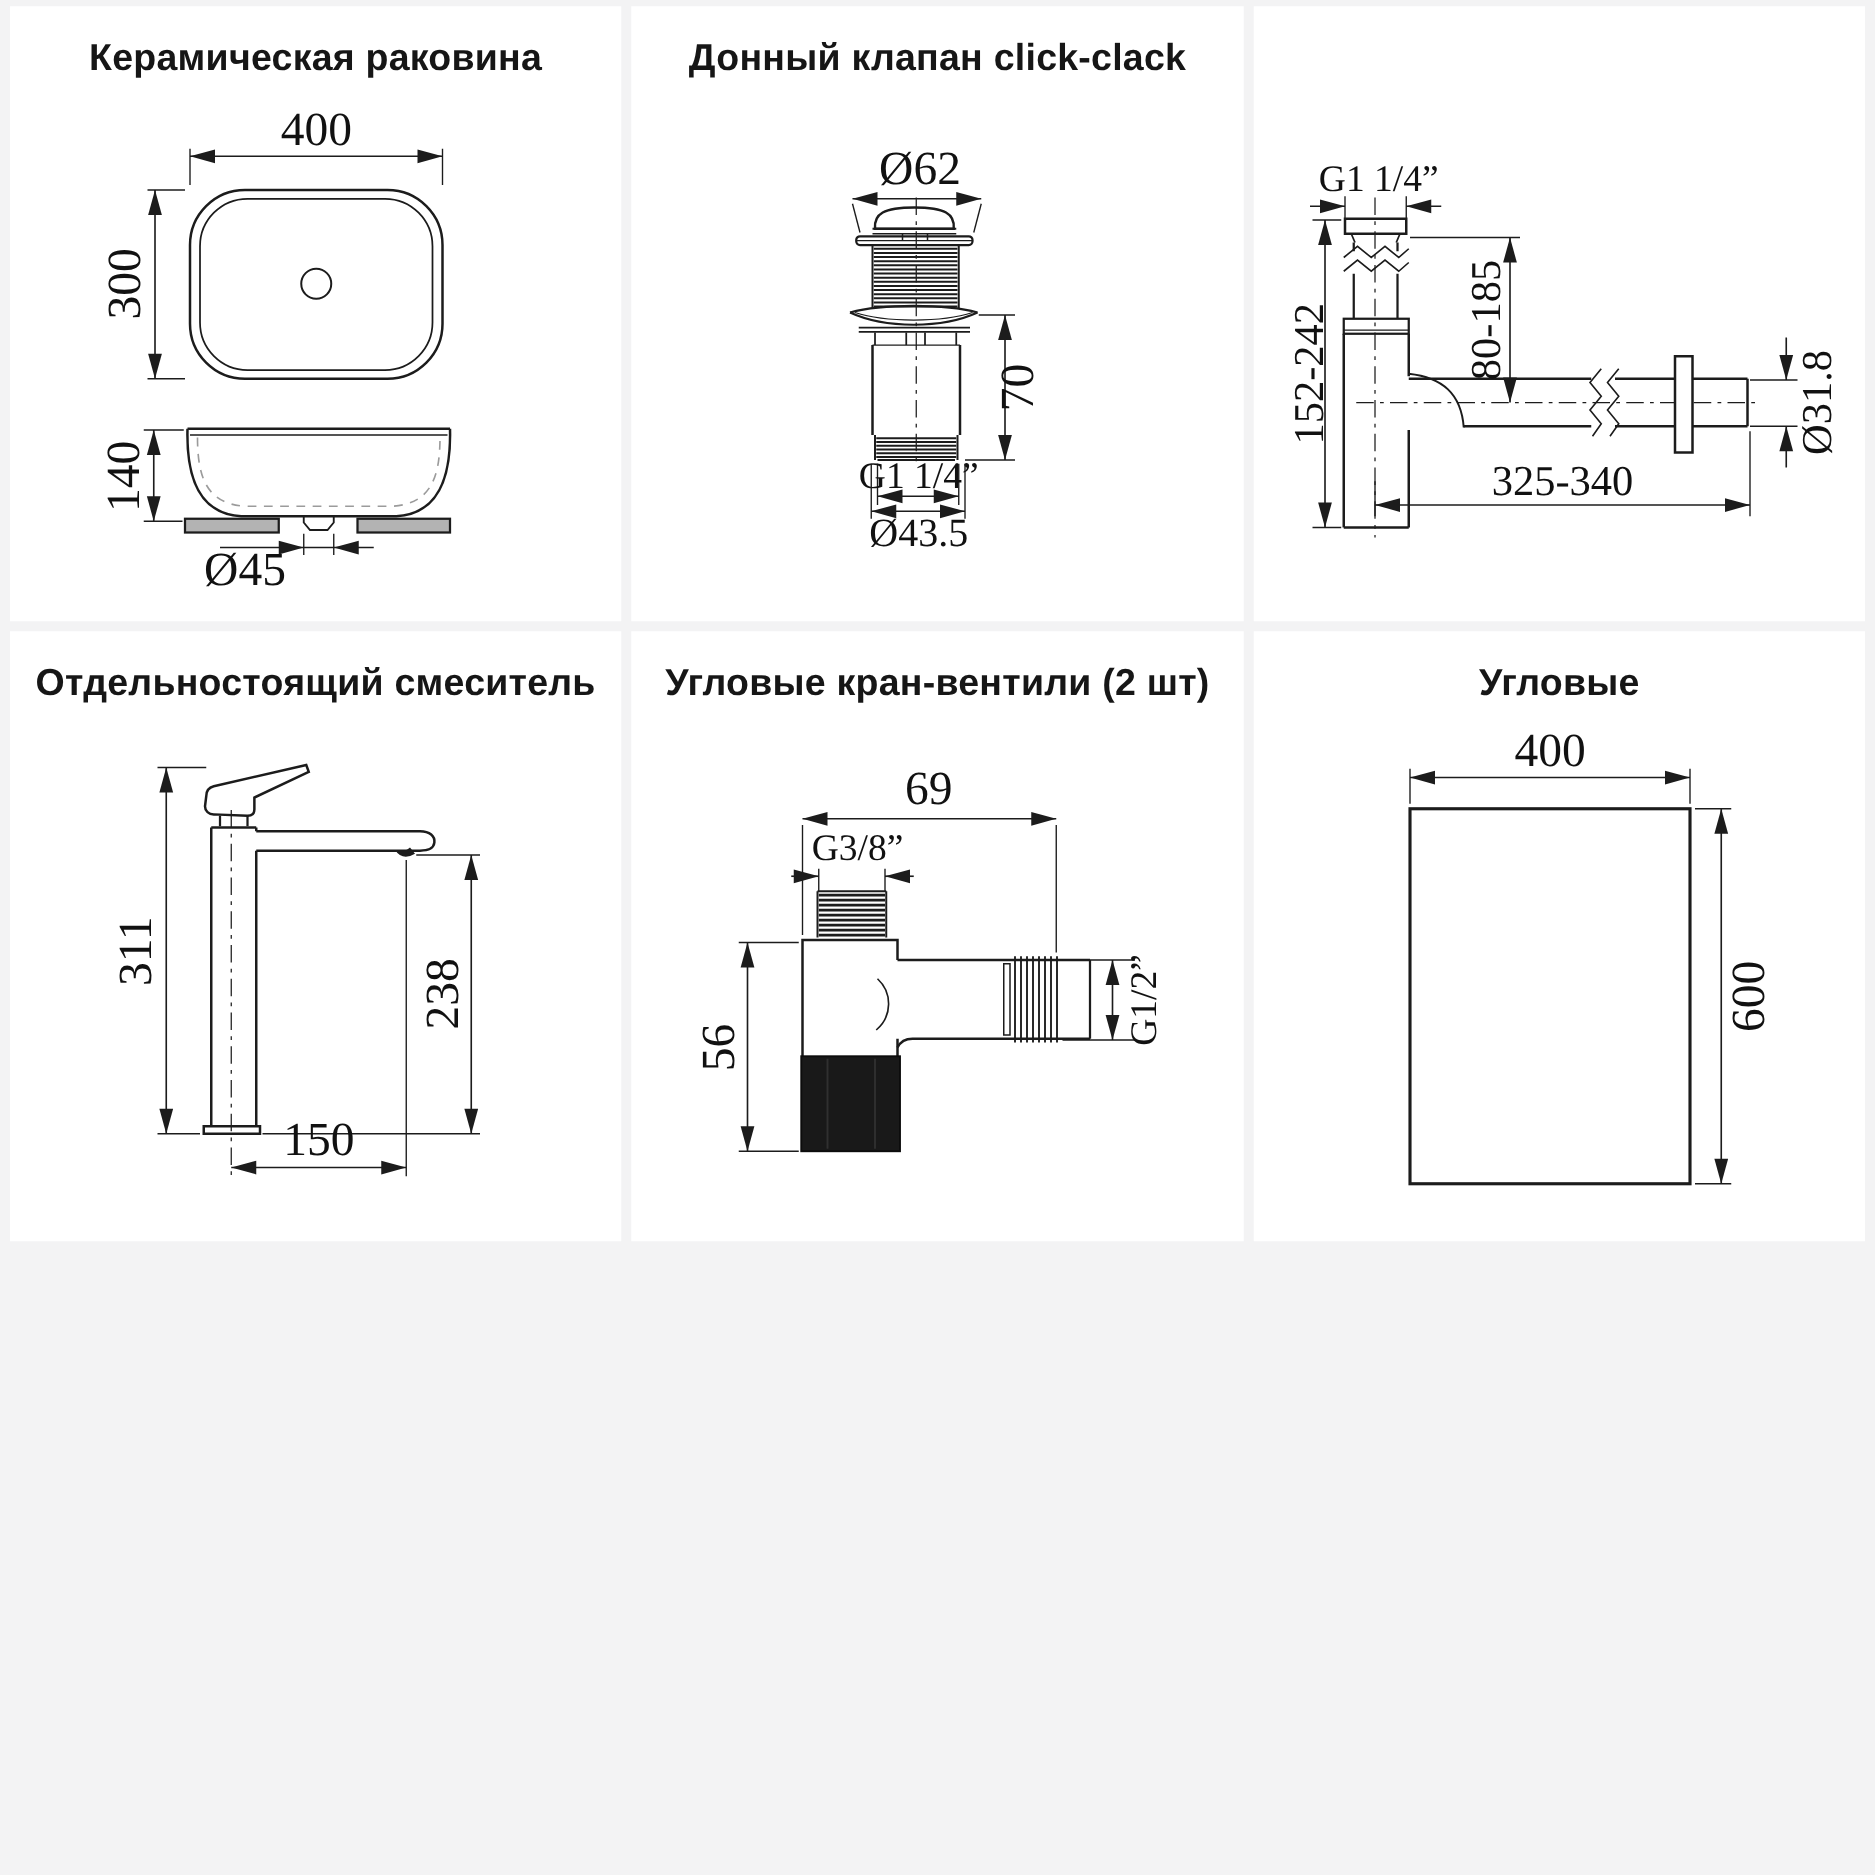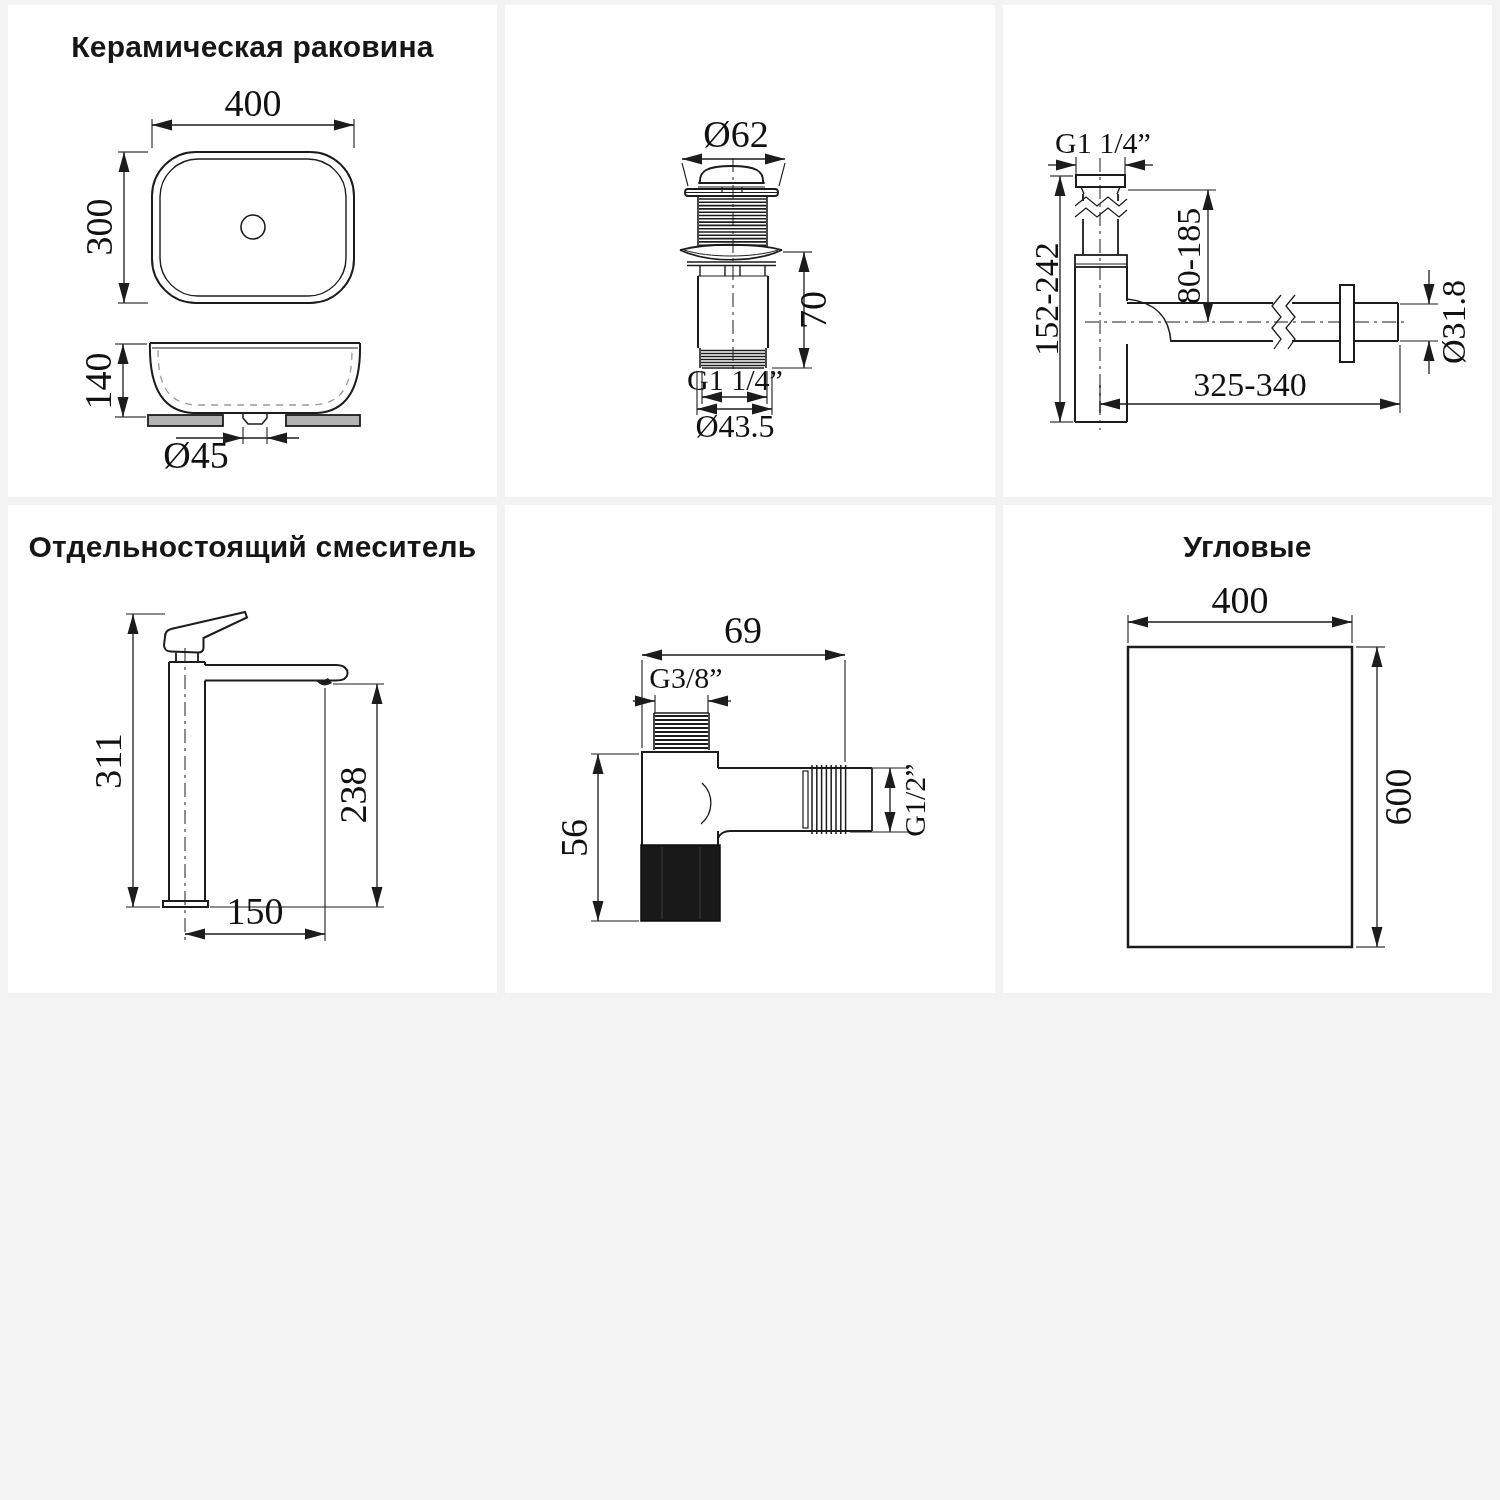--- a/index.html
+++ b/index.html
@@ -77,20 +77,21 @@
         <line class="ext" x1="267" y1="427" x2="267" y2="444"></line>
         <line class="dim" x1="176" y1="438" x2="299" y2="438"></line>
         <polygon class="arr" points="243,438 223,432.5 223,443.5"></polygon>
         <polygon class="arr" points="267,438 287,432.5 287,443.5"></polygon>
         <text class="d f38" x="196" y="468" text-anchor="middle">Ø45</text>
       </g>
     </svg>
   </div>
 
   <div class="panel" style="left:505px;top:5px;width:490px;height:492px;">
+    <div class="panel-title">Донный клапан click-clack</div>
     <svg width="490" height="492" viewBox="505 5 490 492">
       <line class="cl" x1="733" y1="158" x2="733" y2="372"></line>
       <g>
         <line class="dim" x1="682" y1="159" x2="785" y2="159"></line>
         <polygon class="arr" points="682,159 702,153.5 702,164.5"></polygon>
         <polygon class="arr" points="785,159 765,153.5 765,164.5"></polygon>
         <line class="ext" x1="682" y1="163" x2="688" y2="186"></line>
         <line class="ext" x1="785" y1="163" x2="779" y2="186"></line>
         <text class="d f38" x="736" y="147" text-anchor="middle">Ø62</text>
       </g>
@@ -282,20 +283,21 @@
         <line class="ext" x1="325" y1="688" x2="325" y2="941"></line>
         <line class="dim" x1="185" y1="934" x2="325" y2="934"></line>
         <polygon class="arr" points="185,934 205,928.5 205,939.5"></polygon>
         <polygon class="arr" points="325,934 305,928.5 305,939.5"></polygon>
         <text class="d f38" x="255" y="924" text-anchor="middle">150</text>
       </g>
     </svg>
   </div>
 
   <div class="panel" style="left:505px;top:505px;width:490px;height:488px;">
+    <div class="panel-title">Угловые кран-вентили (2 шт)</div>
     <svg width="490" height="488" viewBox="505 505 490 488">
       <g>
         <line class="ext" x1="642" y1="660" x2="642" y2="748"></line>
         <line class="ext" x1="845" y1="660" x2="845" y2="762"></line>
         <line class="dim" x1="642" y1="655" x2="845" y2="655"></line>
         <polygon class="arr" points="642,655 662,649.5 662,660.5"></polygon>
         <polygon class="arr" points="845,655 825,649.5 825,660.5"></polygon>
         <text class="d f38" x="743" y="643" text-anchor="middle">69</text>
       </g>
       <g>

